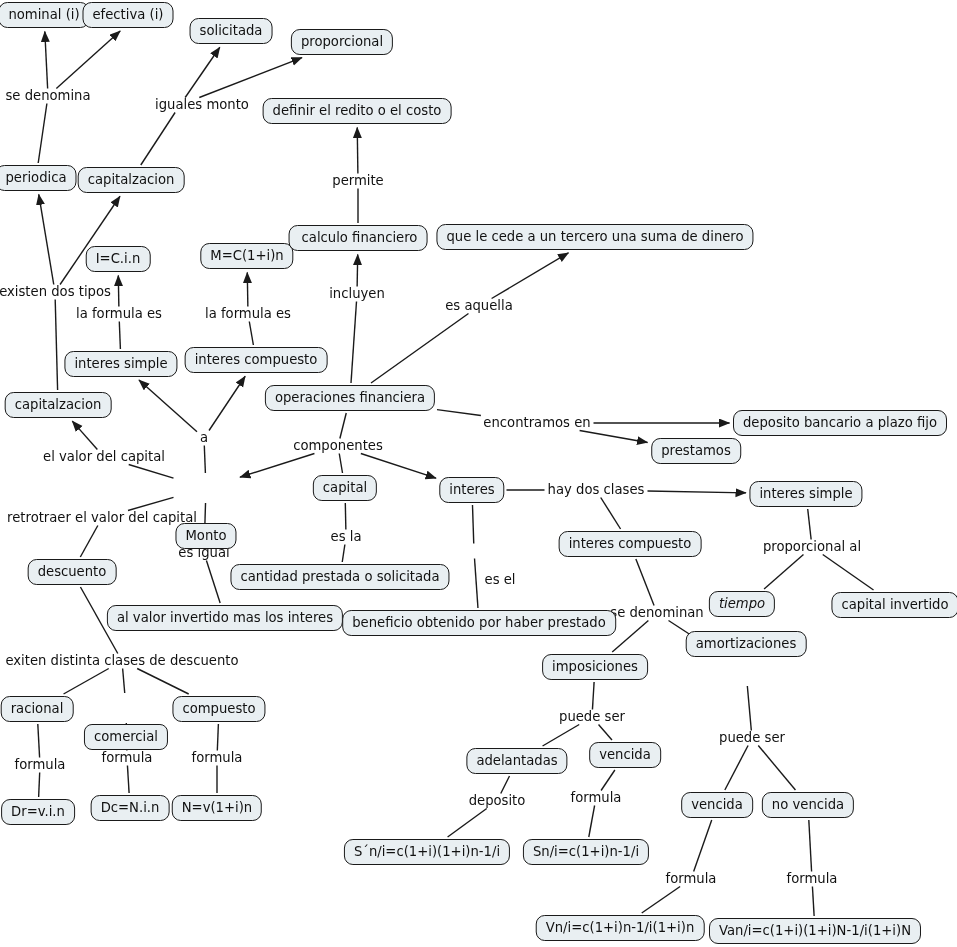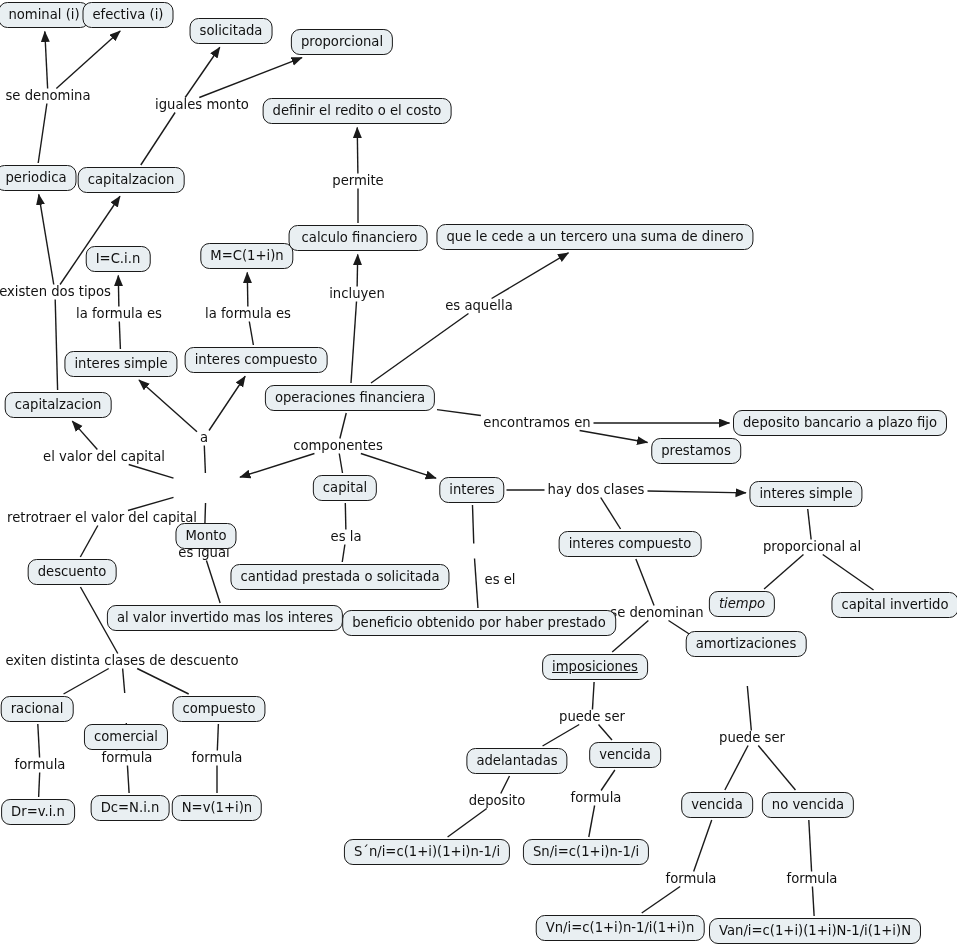--- a/index.html
+++ b/index.html
@@ -190,21 +190,21 @@
       <div class="node" style="left: 345px; top: 488px;">capital</div>
       <div class="node" style="left: 472px; top: 490px;">interes</div>
       <div class="node" style="left: 806px; top: 494px;">interes simple</div>
       <div class="node" style="left: 630px; top: 544px;">interes compuesto</div>
       <div class="node" style="left: 72px; top: 572px;">descuento</div>
       <div class="node" style="left: 340px; top: 577px;">cantidad prestada o solicitada</div>
       <div class="node" style="left: 742px; top: 604px; font-style: italic;">tiempo</div>
       <div class="node" style="left: 895px; top: 605px;">capital invertido</div>
       <div class="node" style="left: 225px; top: 618px;">al valor invertido mas los interes</div>
       <div class="node" style="left: 479px; top: 623px;">beneficio obtenido por haber prestado</div>
-      <div class="node" style="left: 595px; top: 667px; text-decoration: underline;">imposiciones</div>
+      <div class="node" style="left: 595px; top: 667px;">imposiciones</div>
       <div class="node" style="left: 746px; top: 644px;">amortizaciones</div>
       <div class="node" style="left: 37px; top: 709px;">racional</div>
       <div class="node" style="left: 126px; top: 737px; border-radius: 8px;">comercial</div>
       <div class="node" style="left: 219px; top: 709px;">compuesto</div>
       <div class="node" style="left: 517px; top: 761px;">adelantadas</div>
       <div class="node" style="left: 625px; top: 755px;">vencida</div>
       <div class="node" style="left: 717px; top: 805px;">vencida</div>
       <div class="node" style="left: 808px; top: 805px;">no vencida</div>
       <div class="node" style="left: 38px; top: 812px;">Dr=v.i.n</div>
       <div class="node" style="left: 130px; top: 808px;">Dc=N.i.n</div>

